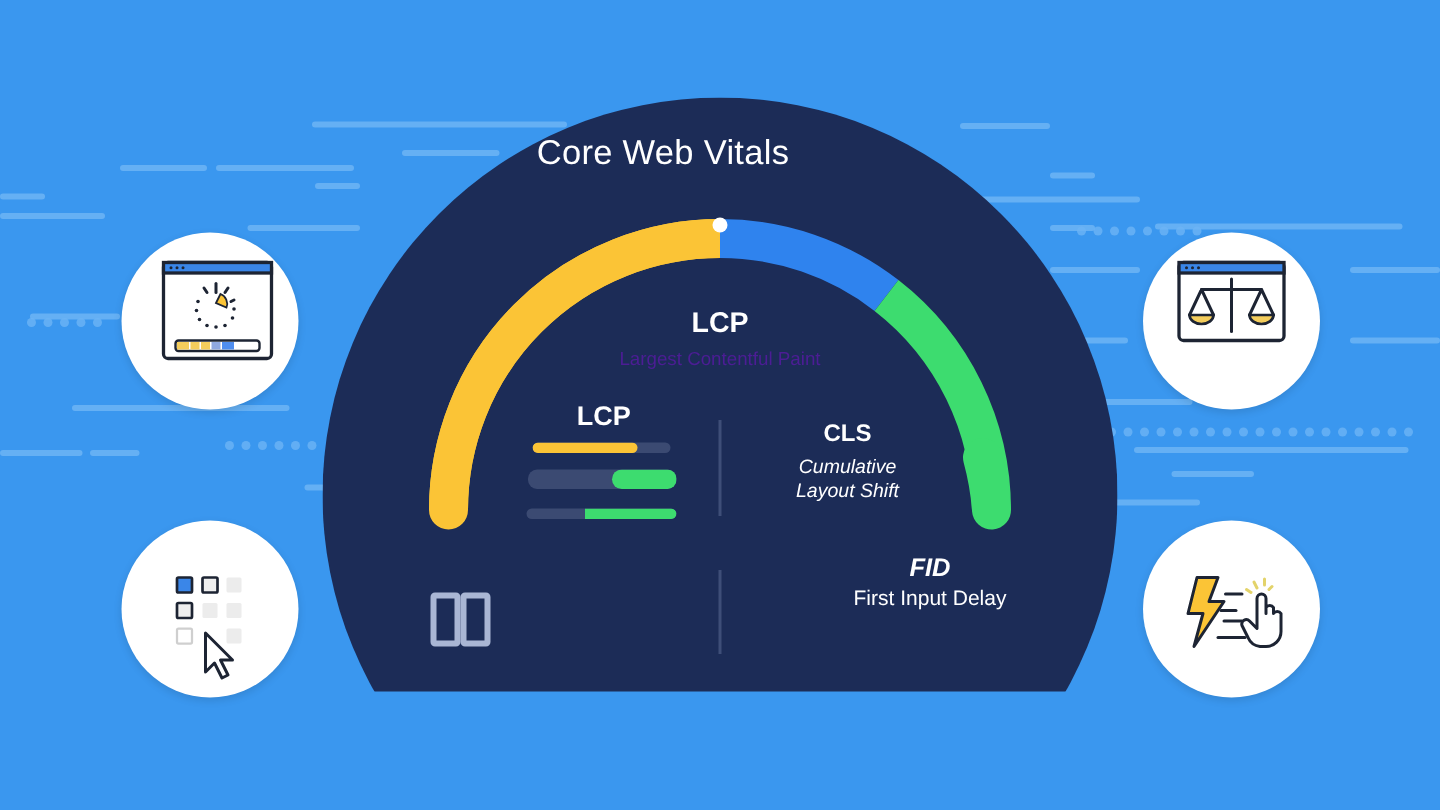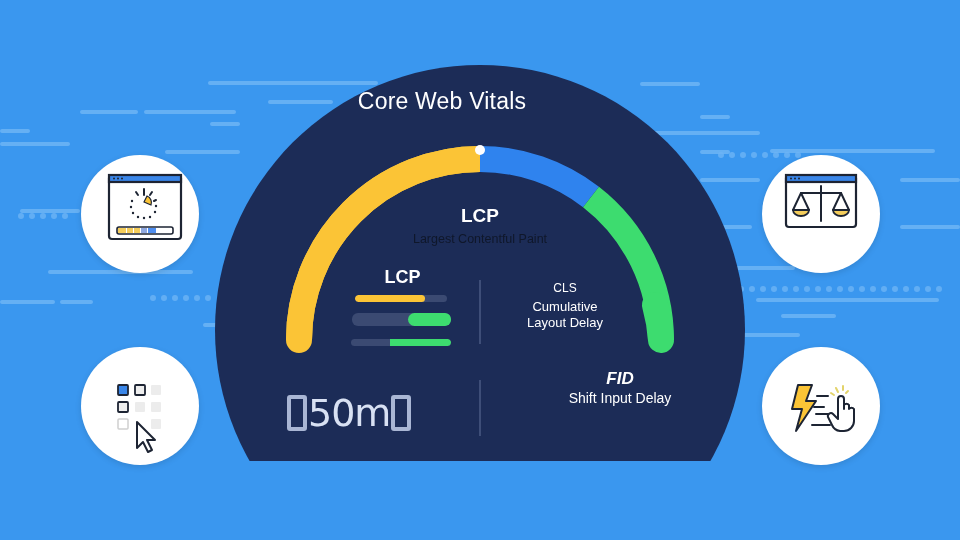--- a/index.html
+++ b/index.html
@@ -24,31 +24,31 @@
   .dome svg.gauge { position:absolute; left:0; top:0; }
 
   .title {
     position:absolute; left:0; width:884px; top:88px; text-align:center;
     color:#ffffff; font-size:23px; letter-spacing:0.2px;
   }
   .lcp-main {
     position:absolute; left:380px; width:200px; top:205px; text-align:center; color:#fff;
   }
   .lcp-main .abbr { font-size:19px; font-weight:bold; }
-  .lcp-main .full { font-size:12.5px; margin-top:5px; color:#0f172a; }
+  .lcp-main .full { font-size:12.5px; margin-top:5px; color:#4c1d95; }
 
   .lcp-small { position:absolute; left:350px; width:105px; top:267px; text-align:center; color:#fff; font-size:18px; font-weight:bold; }
   .bar { position:absolute; border-radius:6px; overflow:hidden; background:#3b4a72; }
   .bar .fill { position:absolute; top:0; height:100%; border-radius:6px; }
 
   .divider { position:absolute; width:2px; background:#3e4e78; }
 
   .cls { position:absolute; left:505px; width:120px; top:281px; text-align:center; color:#fff; }
-  .cls .abbr { font-size:12px; font-weight:normal; }
-  .cls .full { font-size:13px; line-height:16px; margin-top:4px; }
+  .cls .abbr { font-size:16px; font-weight:bold; }
+  .cls .full { font-size:13px; line-height:16px; margin-top:4px;font-style:italic; }
 
   .seg-readout { position:absolute; left:287px; top:392px; height:42px; display:flex; align-items:center; }
   .seg { width:20px; height:36px; border:4px solid #a9b6d4; border-radius:3px; box-sizing:border-box; position:relative; }
   .seg::after { content:""; position:absolute; left:3px; right:3px; top:13px; height:2px; background:#1c2c57; }
   .seg-text { color:#d8e1f3; font-size:38px; letter-spacing:-1px; margin:0 1px; font-family:"DejaVu Sans", sans-serif; }
 
   .fid { position:absolute; left:545px; width:150px; top:369px; text-align:center; color:#fff; }
   .fid .abbr { font-size:17px; font-weight:bold;font-style:italic; }
   .fid .value { font-size:24px; font-weight:bold; margin-top:2px; }
   .fid .full { font-size:14px; margin-top:1px; }
@@ -126,32 +126,31 @@
 <div class="bar" style="left:351px;top:339px;width:100px;height:7px;">
   <div class="fill" style="left:39%;width:61%;background:#3ddc6f;border-radius:0 6px 6px 0;"></div>
 </div>
 
 <div class="divider" style="left:479px;top:280px;height:64px;"></div>
 <div class="divider" style="left:479px;top:380px;height:56px;"></div>
 
 <div class="cls">
   <div class="abbr">CLS</div>
   <div class="full">Cumulative</div>
-  <div class="full" style="margin-top:0">Layout Delay</div>
+  <div class="full" style="margin-top:0">Layout Shift</div>
 </div>
 
 <div class="seg-readout" title="050m0">
   <div class="seg"></div>
-  <span class="seg-text">50m</span>
   <div class="seg"></div>
 </div>
 
 <div class="fid">
   <div class="abbr">FID</div>
-  <div class="full">Shift Input Delay</div>
+  <div class="full">First Input Delay</div>
 </div>
 
 <div class="icon-circle" style="left:81px;top:155px;">
   <svg width="118" height="118" viewBox="0 0 118 118">
     <rect x="28" y="20" width="72" height="64" rx="3" fill="#fff" stroke="#1d2433" stroke-width="2.2"></rect>
     <rect x="28" y="20" width="72" height="7" fill="#3a86e8" stroke="#1d2433" stroke-width="2.2"></rect>
     <circle cx="33" cy="23.5" r="1" fill="#1d2433"></circle>
       <circle cx="37" cy="23.5" r="1" fill="#1d2433"></circle>
       <circle cx="41" cy="23.5" r="1" fill="#1d2433"></circle>
     <g stroke="#1d2433" stroke-width="2" stroke-linecap="round">

